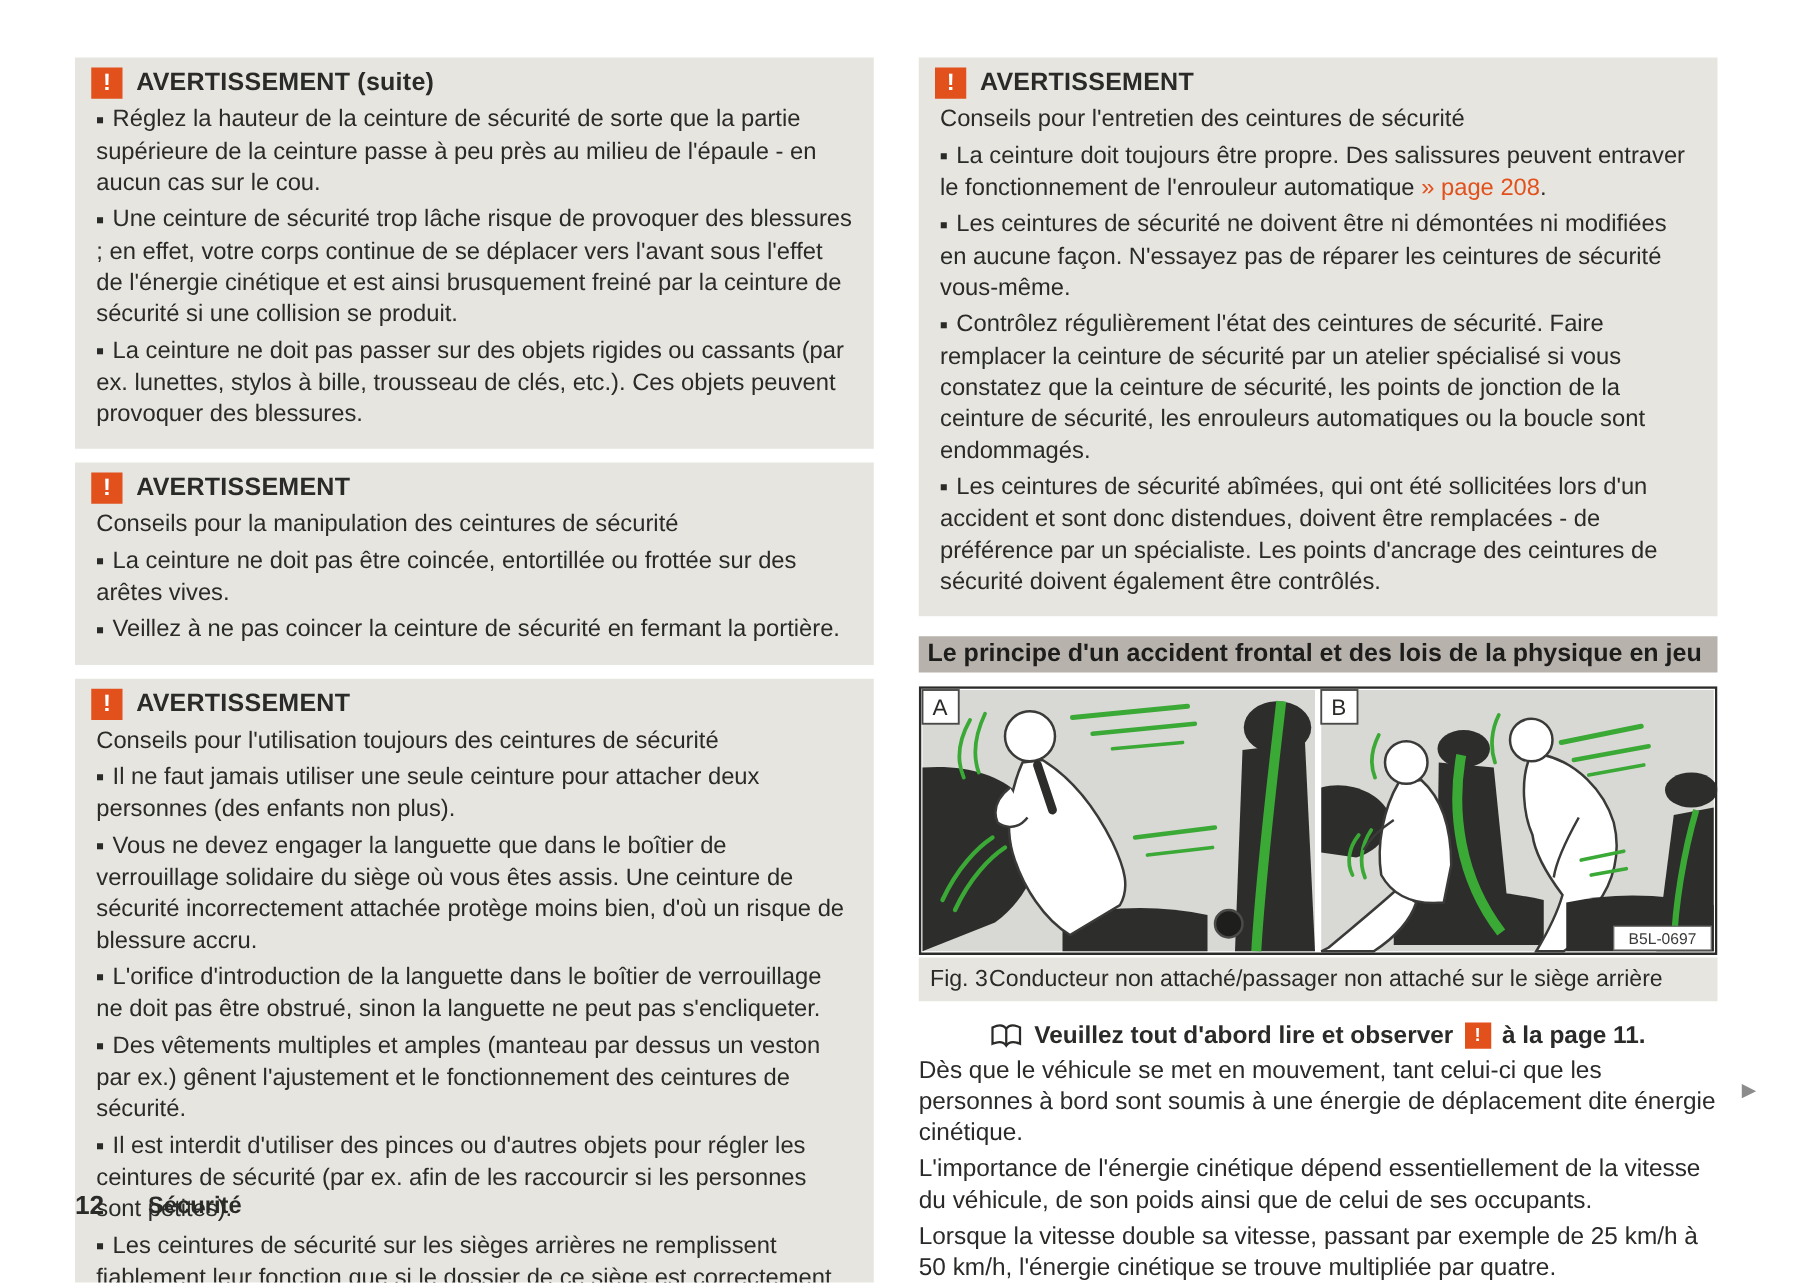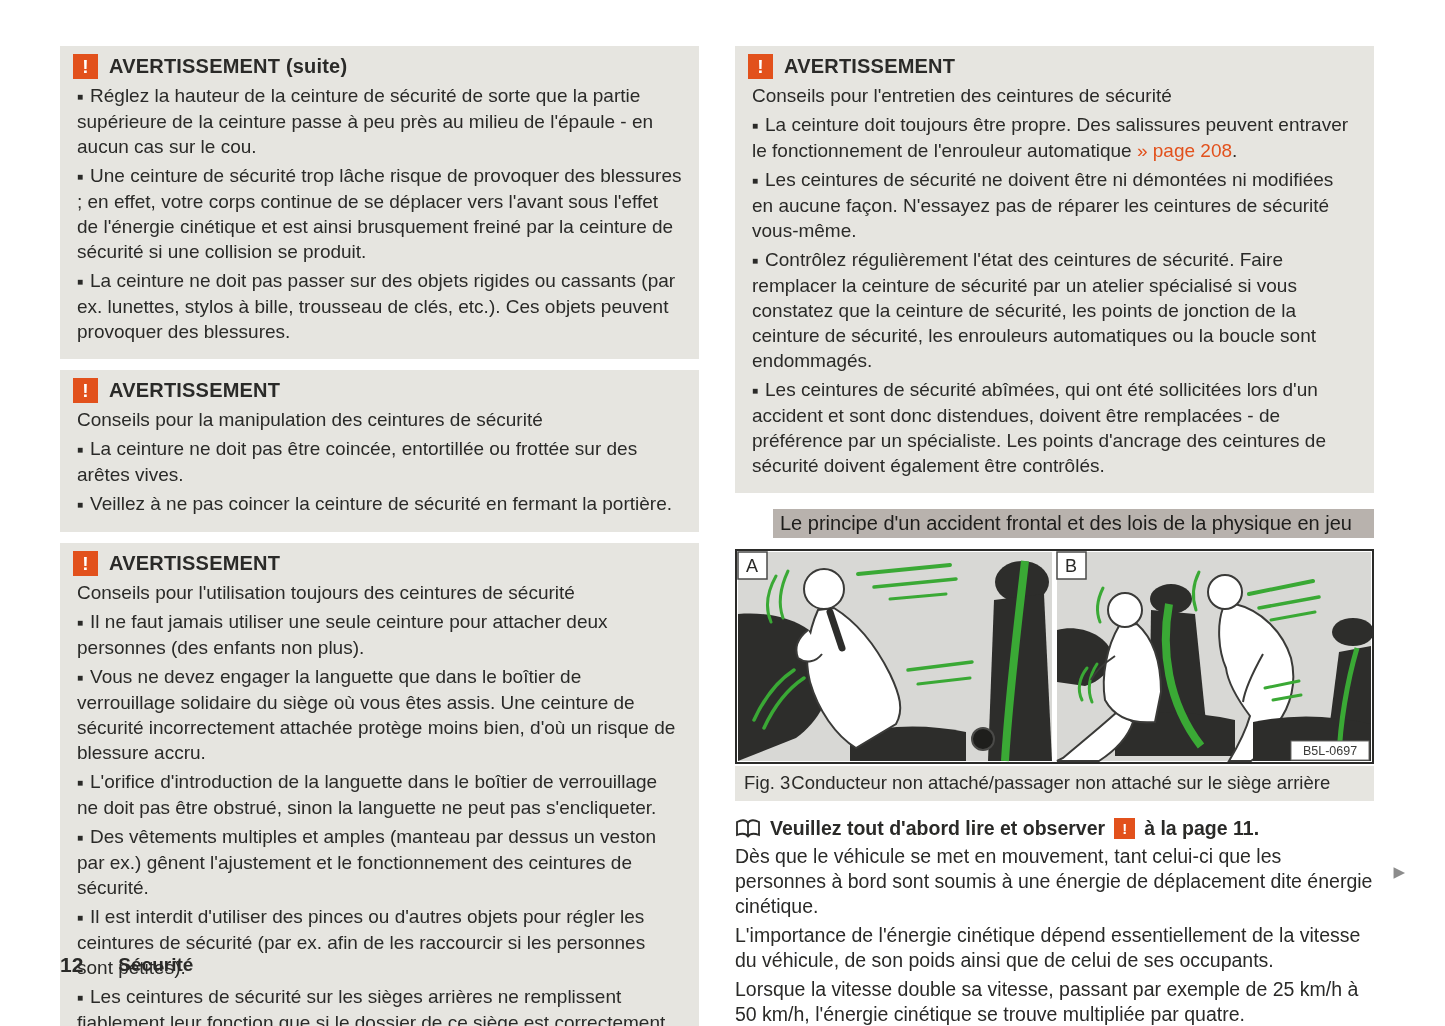--- a/index.html
+++ b/index.html
@@ -31,25 +31,24 @@
     font-size: 10px;
     vertical-align: 2px;
     margin-right: 7px;
   }
   a.pagelink { color: #e2511c; text-decoration: none; }
 
   
   .sectionbar {
     background: #b8b2ad;
     color: #1d1d1b;
-    font-weight: normal; font-size: 20px;
+    font-weight: bold; font-size: 20px;
     line-height: 27px;
     padding: 1px 7px;
     margin-top: 16px;
-    margin-left: 38px;
   }
 
   
   .figure { margin-top: 11px; }
   .figsvg { display: block; }
   .figcaption {
     background: #e6e5e0;
     font-size: 18.5px; line-height: 24px;
     padding: 5px 9px 6px 9px;
     margin-top: 2px;
@@ -57,20 +56,21 @@
   }
   .figcaption .figno { font-weight: normal; }
   .figcaption .figtext { font-weight: normal; }
 
   
   .noteline {
     margin-top: 16px;
     font-weight: bold; font-size: 19.5px;
     display: flex; align-items: center; gap: 9px;
     flex-wrap: wrap;
+    justify-content: center;
   }
   .noteicon {
     width: 21px; height: 21px; flex: 0 0 21px;
     background: #e2511c; color: #ffffff;
     font-weight: bold; font-size: 15px;
     display: flex; align-items: center; justify-content: center;
   }
   .bookicon { flex: 0 0 26px; height: 20px; }
 
   

